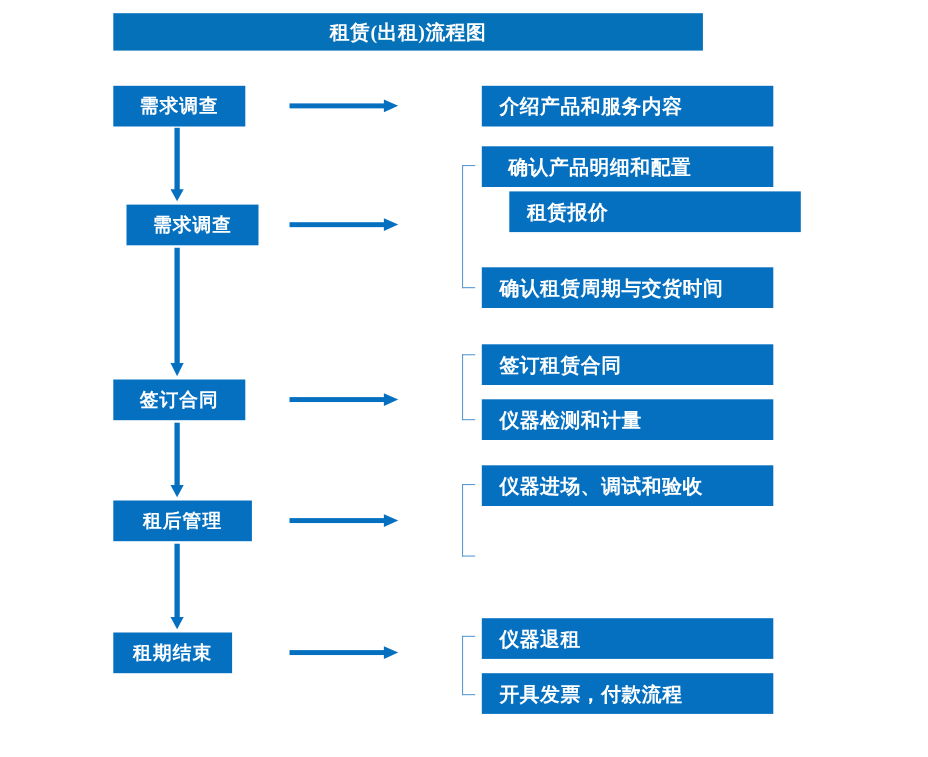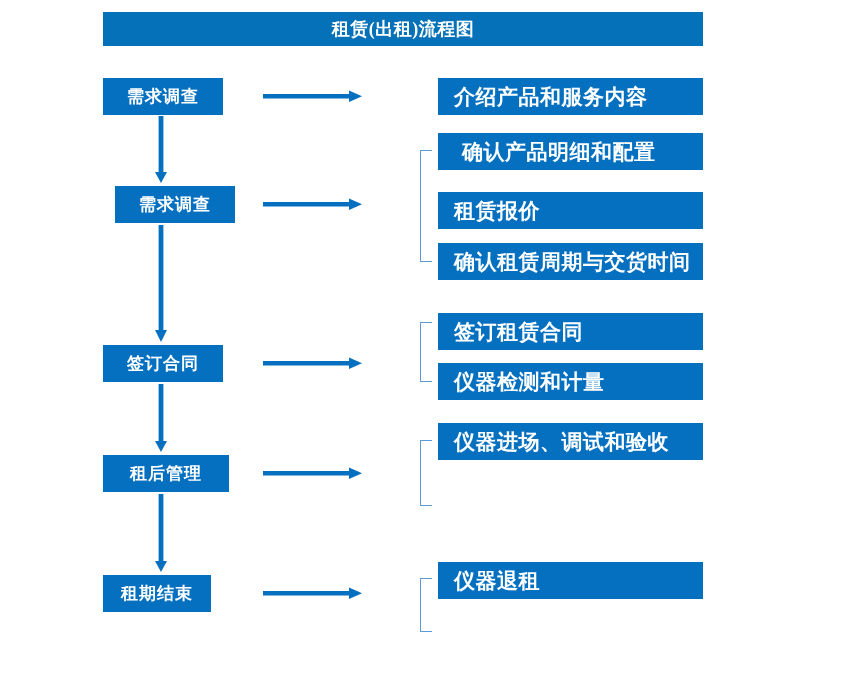--- a/index.html
+++ b/index.html
@@ -14,21 +14,21 @@
     position: relative;
     width: 844px;
     height: 688px;
     background: #ffffff;
     overflow: hidden;
   }
   .title-bar {
     position: absolute;
     left: 103px;
     top: 12px;
-    width: 600px;
+    width: 536px;
     height: 34px;
     background: #0571B8;
     color: #ffffff;
     font-size: 18px;
     font-weight: bold;
     display: flex;
     align-items: center;
     justify-content: center;
     letter-spacing: 0.5px;
   }
@@ -43,21 +43,21 @@
     justify-content: center;
     letter-spacing: 1px;
   }
   .detail-box {
     position: absolute;
     left: 438px;
     width: 265px;
     height: 37px;
     background: #0570C0;
     color: #ffffff;
-    font-size: 21px;
+    font-size: 18px;
     font-weight: bold;
     display: flex;
     align-items: center;
     padding-left: 16px;
     box-sizing: border-box;
     letter-spacing: 0.5px;
   }
   .h-arrow {
     position: absolute;
     height: 14px;
@@ -126,20 +126,21 @@
     <polygon points="2,67 8,78 14,67" fill="#0570C0"></polygon>
   </svg>
 
   <div class="bracket" style="left:420px; top:150px; height:112px;"></div>
   <div class="bracket" style="left:420px; top:322px; height:60px;"></div>
   <div class="bracket" style="left:420px; top:440px; height:66px;"></div>
   <div class="bracket" style="left:420px; top:578px; height:54px;"></div>
 
   <div class="detail-box" style="top:78px;">介绍产品和服务内容</div>
   <div class="detail-box" style="top:133px;padding-left:24px;">确认产品明细和配置</div>
-  <div class="detail-box" style="top:192px;">租赁报价</div>
+  <div class="detail-box" style="top:174px;margin-left:25px;">租赁报价</div>
   <div class="detail-box" style="top:243px;">确认租赁周期与交货时间</div>
   <div class="detail-box" style="top:313px;">签订租赁合同</div>
   <div class="detail-box" style="top:363px;">仪器检测和计量</div>
   <div class="detail-box" style="top:423px;">仪器进场、调试和验收</div>
   <div class="detail-box" style="top:562px;">仪器退租</div>
+  <div class="detail-box" style="top:612px;">开具发票，付款流程</div>
 
 </div>
 
 </body></html>

